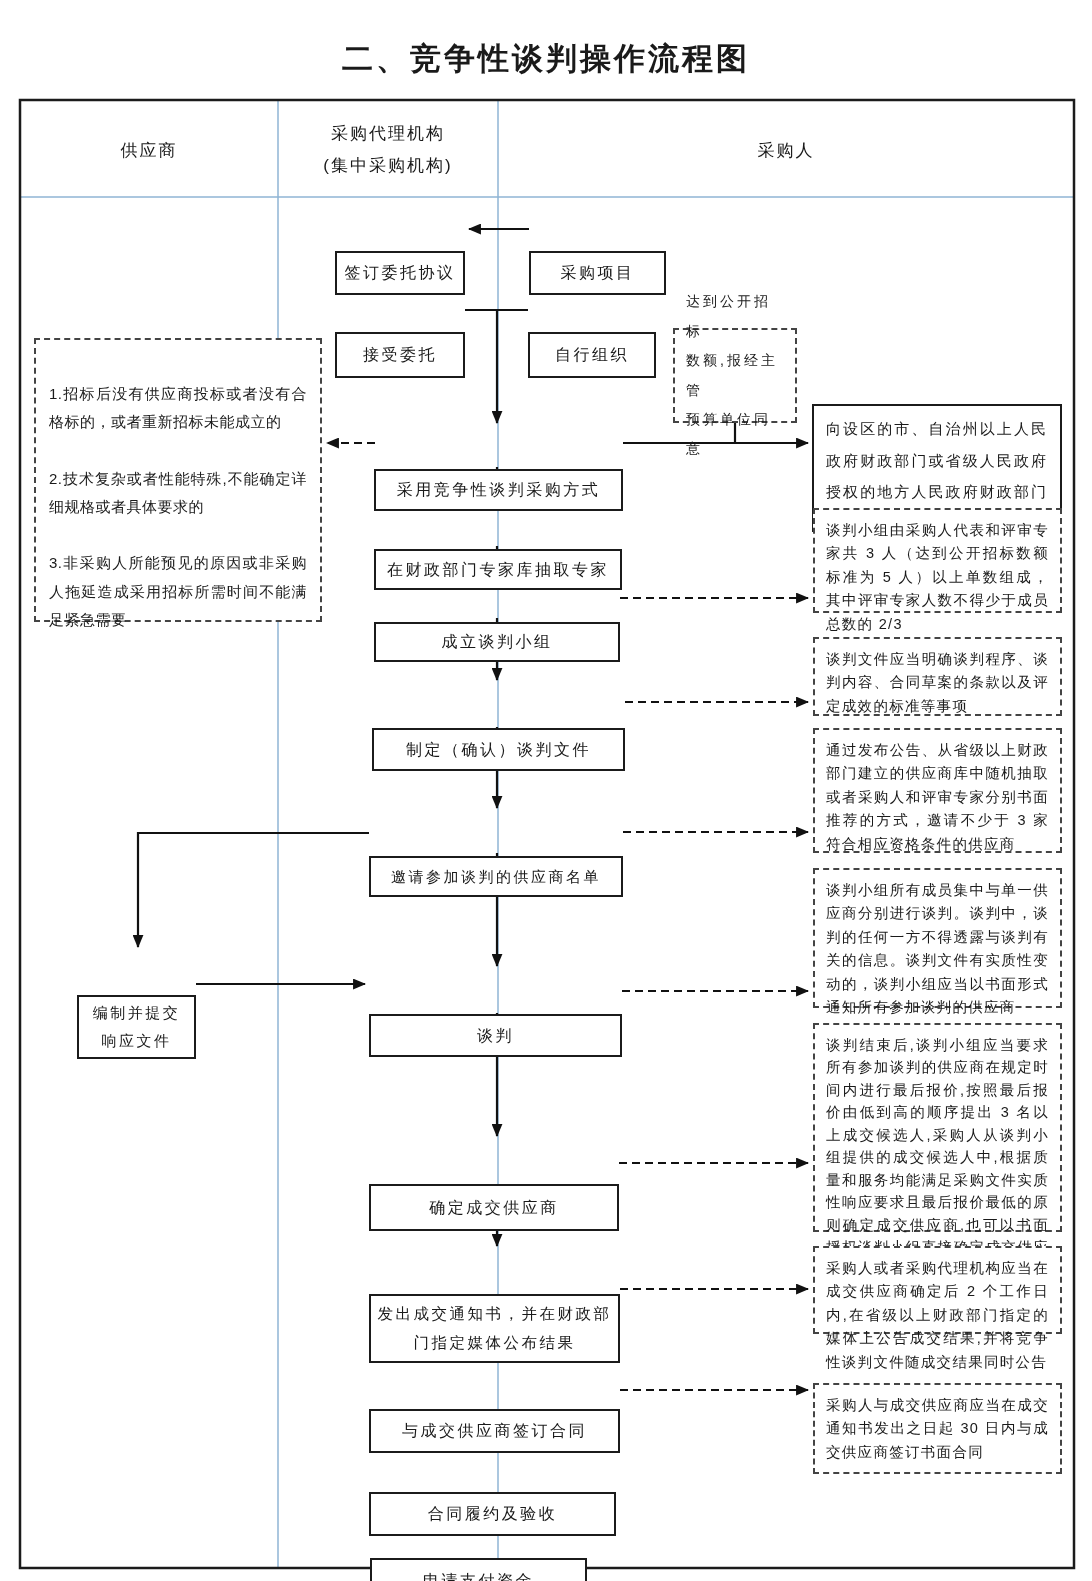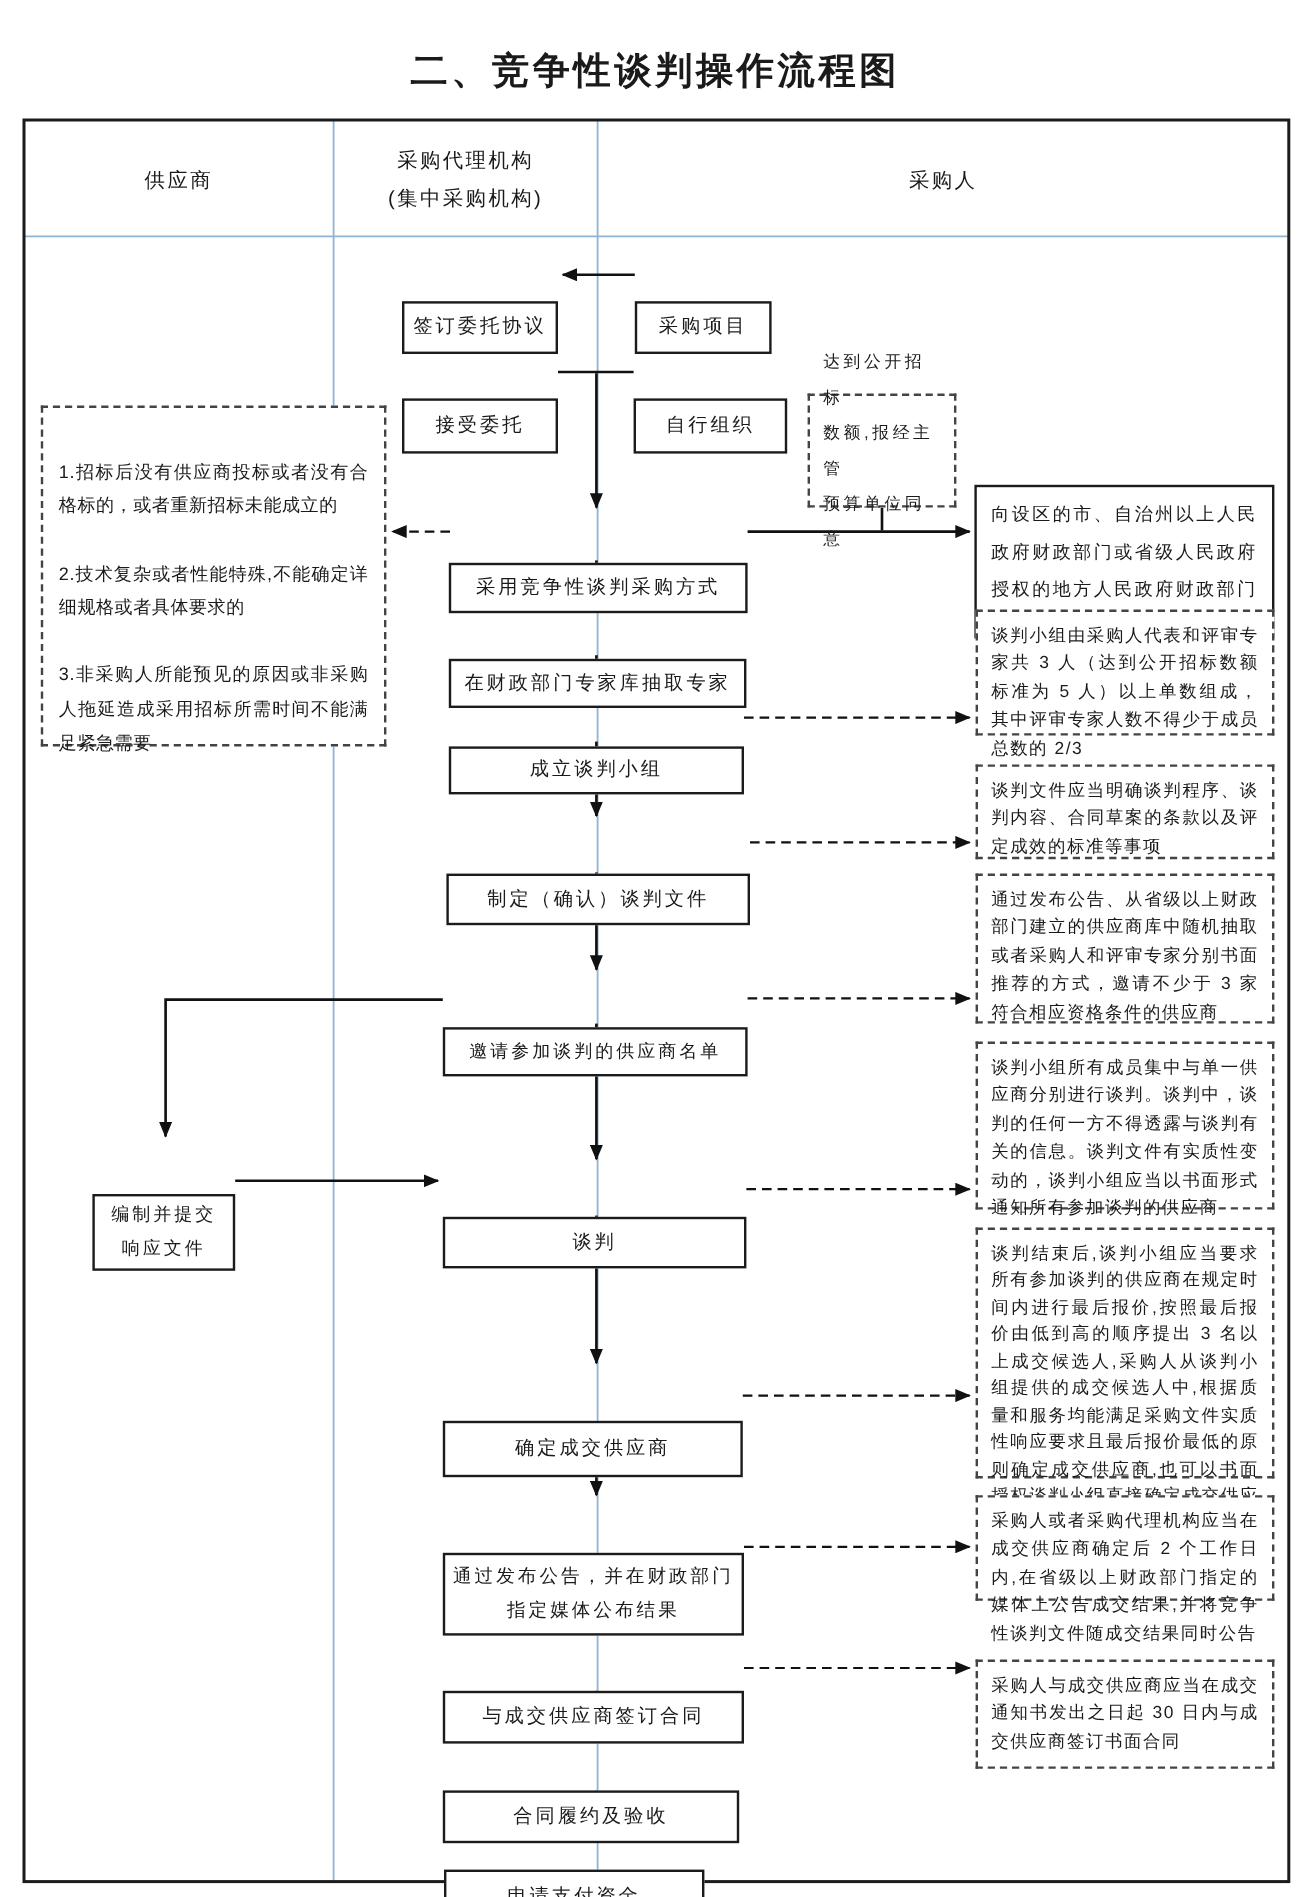--- a/index.html
+++ b/index.html
@@ -88,33 +88,33 @@
       <line x1="620" y1="1390" x2="808" y2="1390" marker-end="url(#ah)"></line>
     </g>
   </svg>
 
   <div class="lane-label" style="left:20px;top:135px;width:258px;">供应商</div>
   <div class="lane-label" style="left:278px;top:118px;width:220px;">采购代理机构
 (集中采购机构)</div>
   <div class="lane-label" style="left:498px;top:135px;width:576px;">采购人</div>
 
   <div class="node" style="left:335px;top:207px;width:130px;height:44px;">签订委托协议</div>
-  <div class="node" style="left:529px;top:207px;width:114px;height:44px;">采购项目</div>
+  <div class="node" style="left:529px;top:207px;width:137px;height:44px;">采购项目</div>
   <div class="node" style="left:335px;top:288px;width:130px;height:46px;">接受委托</div>
   <div class="node" style="left:528px;top:288px;width:128px;height:46px;">自行组织</div>
   <div class="node" style="left:374px;top:425px;width:249px;height:42px;">采用竞争性谈判采购方式</div>
   <div class="node" style="left:374px;top:505px;width:248px;height:41px;">在财政部门专家库抽取专家</div>
   <div class="node" style="left:374px;top:578px;width:246px;height:40px;">成立谈判小组</div>
   <div class="node" style="left:372px;top:684px;width:253px;height:43px;">制定（确认）谈判文件</div>
   <div class="node" style="left:369px;top:812px;width:254px;height:41px;font-size:15px;">邀请参加谈判的供应商名单</div>
   <div class="node" style="left:77px;top:951px;width:119px;height:64px;font-size:15px;line-height:1.9;">编制并提交
 响应文件</div>
   <div class="node" style="left:369px;top:970px;width:253px;height:43px;">谈判</div>
   <div class="node" style="left:369px;top:1140px;width:250px;height:47px;">确定成交供应商</div>
-  <div class="node" style="left:369px;top:1250px;width:251px;height:69px;line-height:1.85;font-size:15.5px;">通过发布公告，并在财政部门指定媒体公布结果</div>
+  <div class="node" style="left:369px;top:1250px;width:251px;height:69px;line-height:1.85;font-size:15.5px;">发出成交通知书，并在财政部门指定媒体公布结果</div>
   <div class="node" style="left:369px;top:1365px;width:251px;height:44px;">与成交供应商签订合同</div>
   <div class="node" style="left:369px;top:1448px;width:247px;height:44px;">合同履约及验收</div>
   <div class="node" style="left:370px;top:1514px;width:217px;height:46px;">申请支付资金</div>
   <div class="node block" style="left:812px;top:360px;width:250px;height:128px;">向设区的市、自治州以上人民政府财政部门或省级人民政府授权的地方人民政府财政部门申请批准</div>
 
   <div class="dashed" id="annotation-reasons" style="left:34px;top:338px;width:288px;height:284px;">
     <p class="reasons-item">1.招标后没有供应商投标或者没有合格标的，或者重新招标未能成立的</p>
     <p class="reasons-item">2.技术复杂或者性能特殊,不能确定详细规格或者具体要求的</p>
     <p class="reasons-item">3.非采购人所能预见的原因或非采购人拖延造成采用招标所需时间不能满足紧急需要</p>
   </div>

